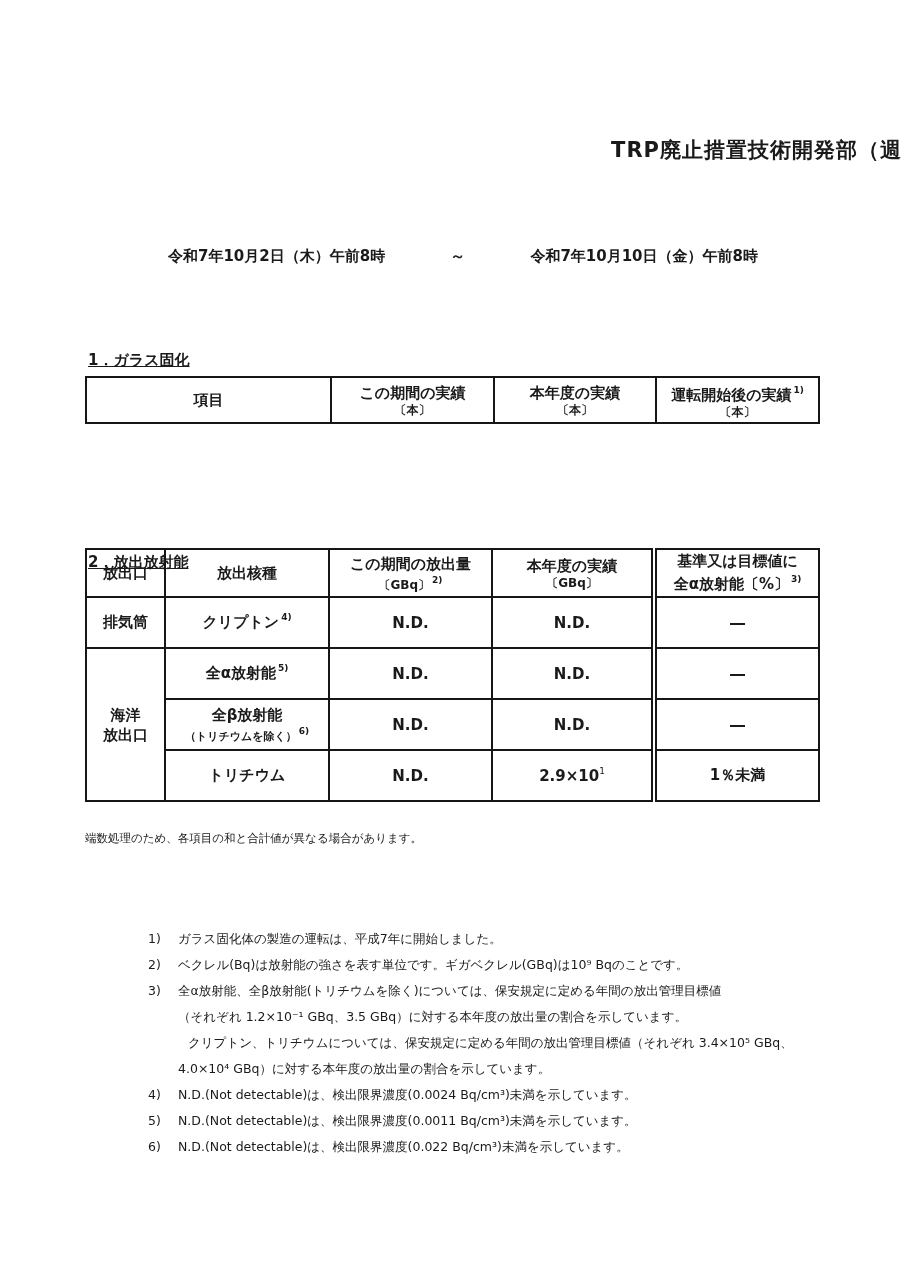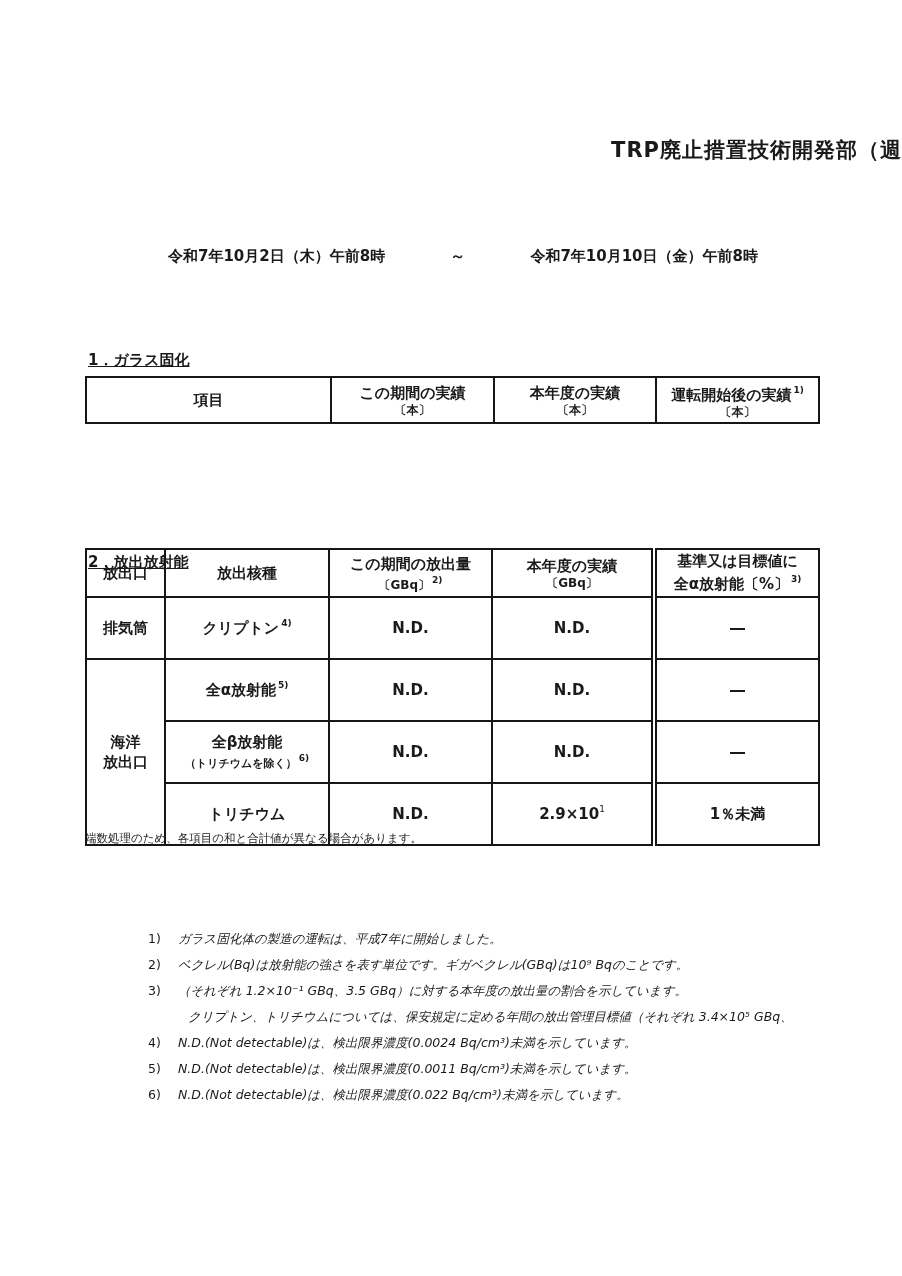--- a/index.html
+++ b/index.html
@@ -59,21 +59,21 @@
     text-align: center;
     vertical-align: middle;
     font-weight: bold;
     font-size: 15px;
     padding: 2px;
     margin-top: 41px;
   }
   .t1 th { height: 46px; }
   .t1 td { height: 50px; }
   .t2 th { height: 46px; }
-  .t2 td { height: 62px; }
+  .t2 td { height: 51px; }
   .hdr-unit {
     font-size: 12px;
     font-weight: bold;
     line-height: 14px;
   }
   .hdr-label { line-height: 19px; }
   .val {
     font-weight: normal;
     font-size: 14px;
   }
@@ -111,21 +111,21 @@
     font-weight: normal;
   }
   .footnote {
     display: flex;
     align-items: flex-start;
   }
   .footnote .num {
     flex: 0 0 30px;
     line-height: 26px;
   }
-  .footnote .fn-lines { flex: 1; font-style: italic; }
+  .footnote .fn-lines { flex: 1; }
   .footnote .fn-line { line-height: 26px; }
   .footnote .fn-line.indent { padding-left: 10px; }
 </style>
 </head>
 <body>
 
 <div class="page">
 
   <div class="report-title">TRP廃止措置技術開発部（週報）</div>
 
@@ -240,22 +240,24 @@
     </div>
     <div class="footnote">
       <span class="num">2)</span>
       <div class="fn-lines">
           <div class="fn-line">ベクレル(Bq)は放射能の強さを表す単位です。ギガベクレル(GBq)は10⁹ Bqのことです。</div>
         </div>
     </div>
     <div class="footnote">
       <span class="num">3)</span>
       <div class="fn-lines">
+        <div class="fn-line">全α放射能、全β放射能(トリチウムを除く)については、保安規定に定める年間の放出管理目標値</div>
         <div class="fn-line">（それぞれ 1.2×10⁻¹ GBq、3.5 GBq）に対する本年度の放出量の割合を示しています。</div>
         <div class="fn-line indent">クリプトン、トリチウムについては、保安規定に定める年間の放出管理目標値（それぞれ 3.4×10⁵ GBq、</div>
+        <div class="fn-line">4.0×10⁴ GBq）に対する本年度の放出量の割合を示しています。</div>
       </div>
     </div>
     <div class="footnote">
       <span class="num">4)</span>
       <div class="fn-lines">
           <div class="fn-line">N.D.(Not detectable)は、検出限界濃度(0.0024 Bq/cm³)未満を示しています。</div>
         </div>
     </div>
     <div class="footnote">
       <span class="num">5)</span>

